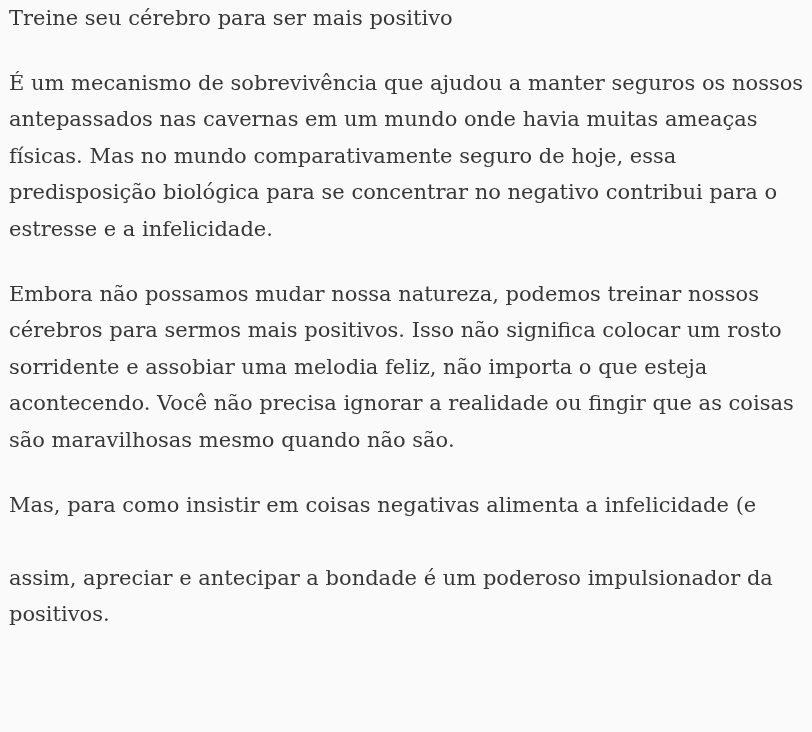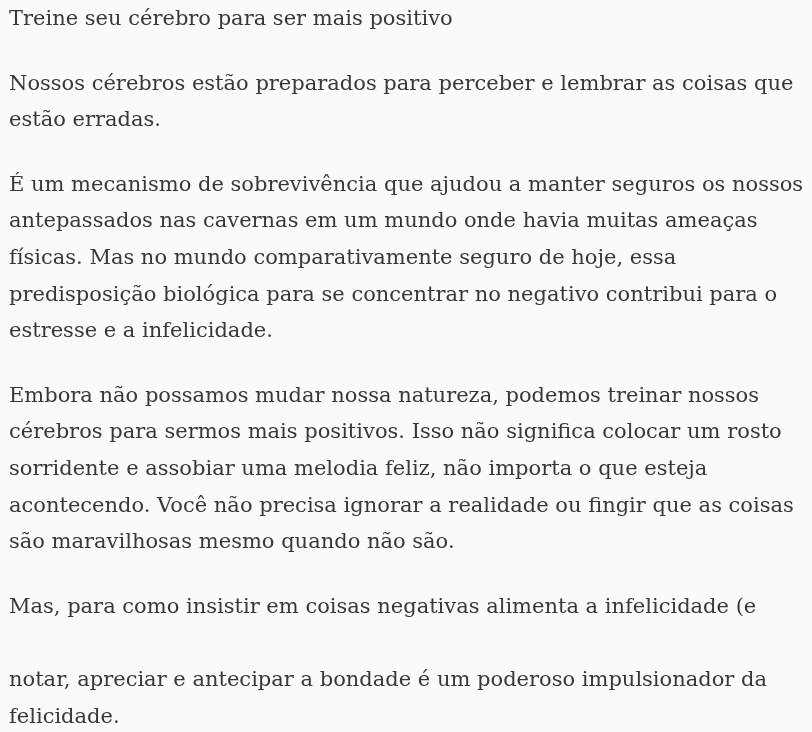--- a/index.html
+++ b/index.html
@@ -30,17 +30,16 @@
   }
   .text-line {
     white-space: nowrap;
   }
 </style>
 </head>
 <body style="background: rgb(250, 250, 250); color: rgb(56, 56, 56);">
 
 <main class="article">
     <p><span class="text-line">Treine seu cérebro para ser mais positivo</span></p>
-    <p><span class="text-line">Nossos cérebros estão preparados para perceber e lembrar as coisas que</span><br><span class="text-line">estão erradas.</span></p>
     <p><span class="text-line">É um mecanismo de sobrevivência que ajudou a manter seguros os nossos</span><br><span class="text-line">antepassados nas cavernas em um mundo onde havia muitas ameaças</span><br><span class="text-line">físicas. Mas no mundo comparativamente seguro de hoje, essa</span><br><span class="text-line">predisposição biológica para se concentrar no negativo contribui para o</span><br><span class="text-line">estresse e a infelicidade.</span></p>
     <p><span class="text-line">Embora não possamos mudar nossa natureza, podemos treinar nossos</span><br><span class="text-line">cérebros para sermos mais positivos. Isso não significa colocar um rosto</span><br><span class="text-line">sorridente e assobiar uma melodia feliz, não importa o que esteja</span><br><span class="text-line">acontecendo. Você não precisa ignorar a realidade ou fingir que as coisas</span><br><span class="text-line">são maravilhosas mesmo quando não são.</span></p>
-    <p><span class="text-line">Mas, para como insistir em coisas negativas alimenta a infelicidade (e</span><br><br><span class="text-line">notar, apreciar e antecipar a bondade é um poderoso impulsionador da</span><br><span class="text-line">felicidade.</span></p>
+    <p><span class="text-line">Mas, para como insistir em coisas negativas alimenta a infelicidade (e</span><br><br><span class="text-line">assim, apreciar e antecipar a bondade é um poderoso impulsionador da</span><br><span class="text-line">positivos.</span></p>
   </main>
 
 </body></html>

